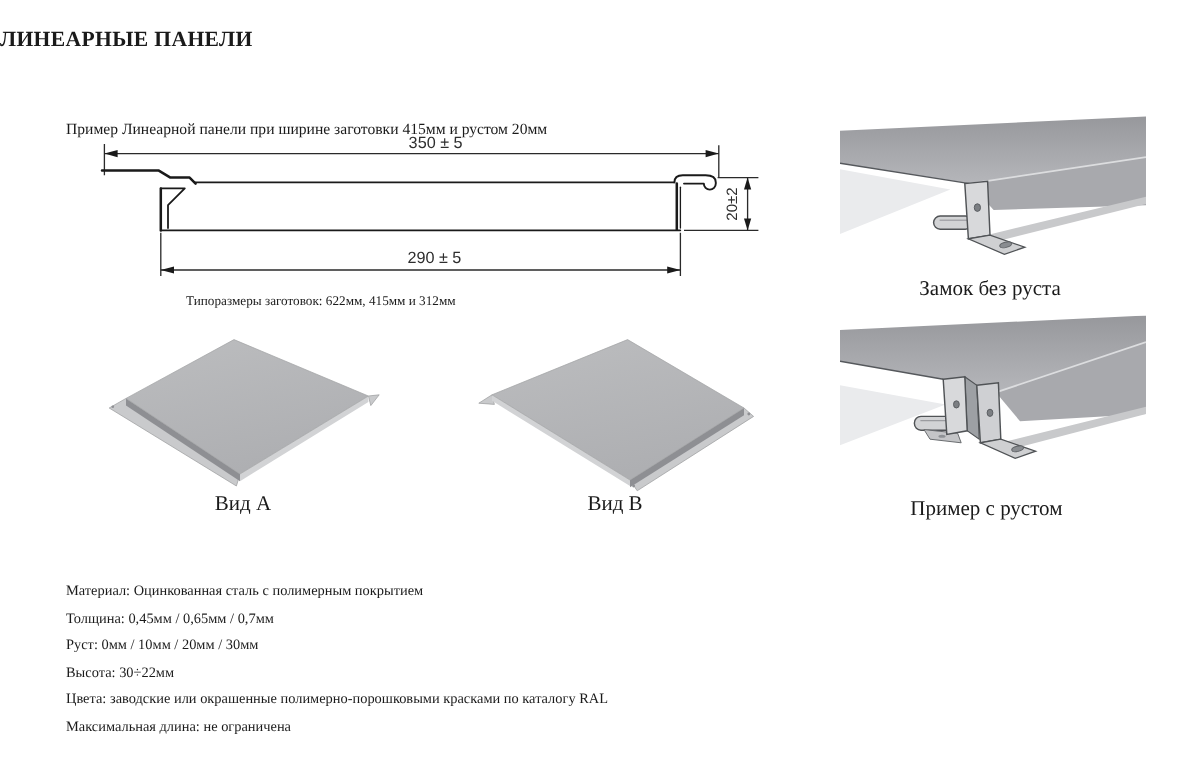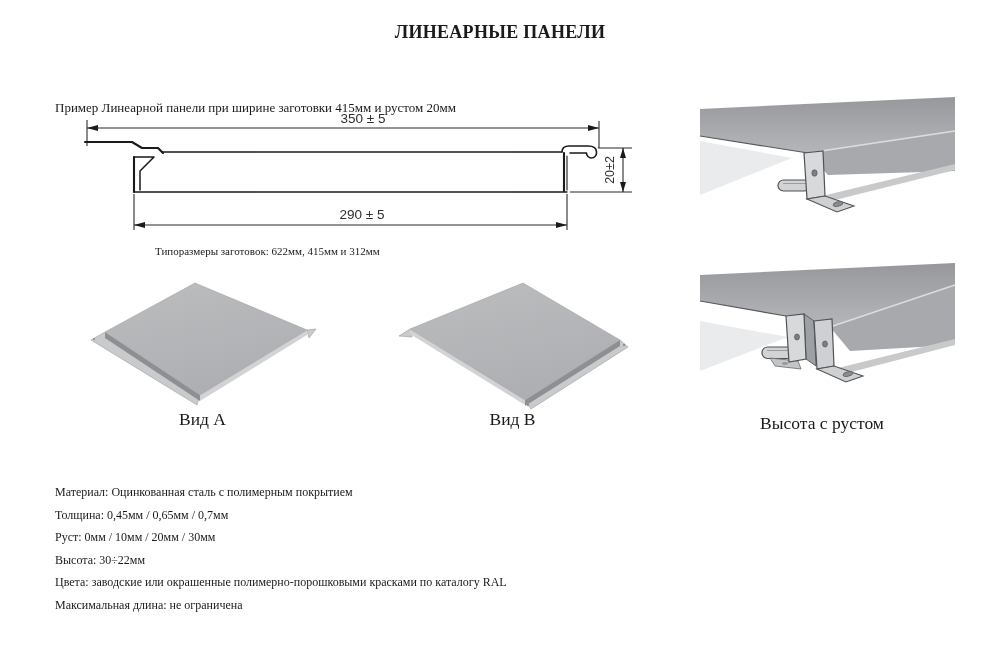--- a/index.html
+++ b/index.html
@@ -1,21 +1,21 @@
 <!DOCTYPE html>
 <html><head>
 <meta charset="utf-8">
 <style>
   html,body{margin:0;padding:0;background:#ffffff;}
   .page{
     position:relative;width:1000px;height:653px;background:#ffffff;
     font-family:"Liberation Serif",serif;color:#1a1a1a;overflow:hidden;
   }
   .abs{position:absolute;}
-  .doc-title{top:22px;left:0;width:1000px;text-align:center;font-size:18px;font-weight:bold;letter-spacing:.3px;}
+  .doc-title{top:22px;left:0;width:1000px;text-align:left;font-size:18px;font-weight:bold;letter-spacing:.3px;}
   .subtitle{top:84px;left:55px;font-size:13px;white-space:nowrap;margin-top:16px;}
   .sizes-note{top:245px;left:155px;font-size:11px;white-space:nowrap;}
   .caption{font-size:17.5px;text-align:center;white-space:nowrap;}
   .cap-view-a{top:409px;left:85px;width:235px;}
   .cap-view-b{top:409px;left:395px;width:235px;}
   .cap-lock-1{top:230px;left:700px;width:250px;}
   .cap-lock-2{top:413px;left:697px;width:250px;}
   .specs{top:481px;left:55px;font-size:12px;line-height:22.6px;}
   .specs div{white-space:nowrap;}
   svg{display:block;}
@@ -127,20 +127,21 @@
     <polygon points="0,14 255,2 255,36 108,58 0,41" fill="url(#gT1)"></polygon>
     <polyline points="0,41 108,58" fill="none" stroke="#55585c" stroke-width="1.2"></polyline>
     <polyline points="108,58 255,36" fill="none" stroke="#dcdddf" stroke-width="1.4"></polyline>
     <rect x="78" y="85" width="32" height="11" rx="5.5" fill="#d2d3d5" stroke="#505356" stroke-width="1.2"></rect>
     <line x1="83" y1="88.5" x2="106" y2="88.5" stroke="#9b9ca0" stroke-width="1"></line>
     <polygon points="104,58 123,56 125,101 107,104" fill="#d8d9db" stroke="#505356" stroke-width="1.2"></polygon>
     <ellipse cx="114.5" cy="78" rx="2.6" ry="3.2" fill="#7c7f83" stroke="#595c60" stroke-width="0.8"></ellipse>
     <polygon points="107,104 125,101 154,111 137,117" fill="#cfd0d2" stroke="#505356" stroke-width="1.1"></polygon>
     <ellipse cx="138" cy="109" rx="5" ry="2.2" transform="rotate(-14 138 109)" fill="#898c90" stroke="#5d6064" stroke-width="0.8"></ellipse>
   </svg>
+  <div class="abs caption cap-lock-1">Замок без руста</div>
 
   <svg class="abs" style="top:263px;left:700px;" width="255" height="145" viewBox="0 0 255 145">
     <defs>
       <linearGradient id="gT2" x1="0" y1="0" x2="0" y2="1">
         <stop offset="0" stop-color="#97989c"></stop>
           <stop offset="1" stop-color="#b5b6ba"></stop>
       </linearGradient>
     </defs>
     <polygon points="0,58 88,74 0,108" fill="#eaebed"></polygon>
     <polygon points="130,64 255,22 255,82 150,88" fill="#a8a9ad"></polygon>
@@ -153,21 +154,21 @@
     <polygon points="70,95 98,98 101,106 75,103" fill="#c4c5c7" stroke="#64676b" stroke-width="0.8"></polygon>
     <ellipse cx="85" cy="100.5" rx="3" ry="1.3" fill="#8e9195"></ellipse>
     <polygon points="104,51 114,58 116,103 106,96" fill="#9da0a4" stroke="#505356" stroke-width="0.9"></polygon>
     <polygon points="86,53 104,51 106,96 89,99" fill="#d8d9db" stroke="#505356" stroke-width="1.2"></polygon>
     <ellipse cx="97" cy="74" rx="2.4" ry="3" fill="#7c7f83" stroke="#595c60" stroke-width="0.8"></ellipse>
     <polygon points="114,58 132,56 134,103 117,106" fill="#cfd0d3" stroke="#505356" stroke-width="1.2"></polygon>
     <ellipse cx="125" cy="81" rx="2.4" ry="3" fill="#7c7f83" stroke="#595c60" stroke-width="0.8"></ellipse>
     <polygon points="117,106 134,103 163,113 146,119" fill="#cfd0d2" stroke="#505356" stroke-width="1.1"></polygon>
     <ellipse cx="148" cy="111" rx="5" ry="2.2" transform="rotate(-14 148 111)" fill="#898c90" stroke="#5d6064" stroke-width="0.8"></ellipse>
   </svg>
-  <div class="abs caption cap-lock-2">Высота с рустом</div>
+  <div class="abs caption cap-lock-2">Пример с рустом</div>
 
   <div class="abs specs">
     <div>Материал: Оцинкованная сталь с полимерным покрытием</div>
     <div>Толщина: 0,45мм / 0,65мм / 0,7мм</div>
     <div>Руст: 0мм / 10мм / 20мм / 30мм</div>
     <div>Высота: 30÷22мм</div>
     <div>Цвета: заводские или окрашенные полимерно-порошковыми красками по каталогу RAL</div>
     <div>Максимальная длина: не ограничена</div>
   </div>
 

